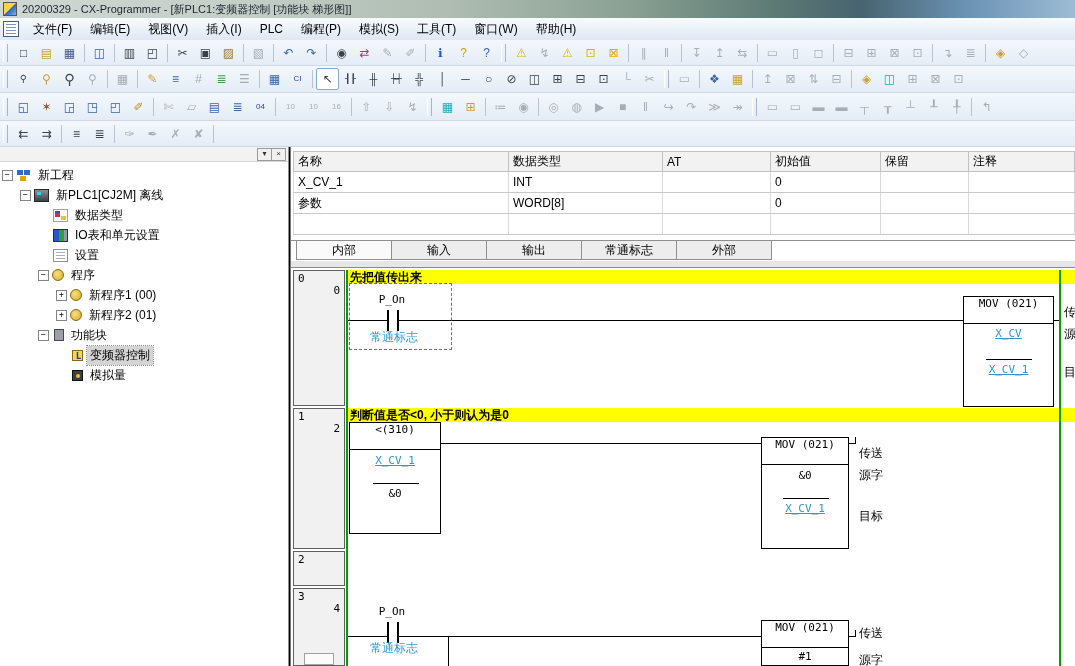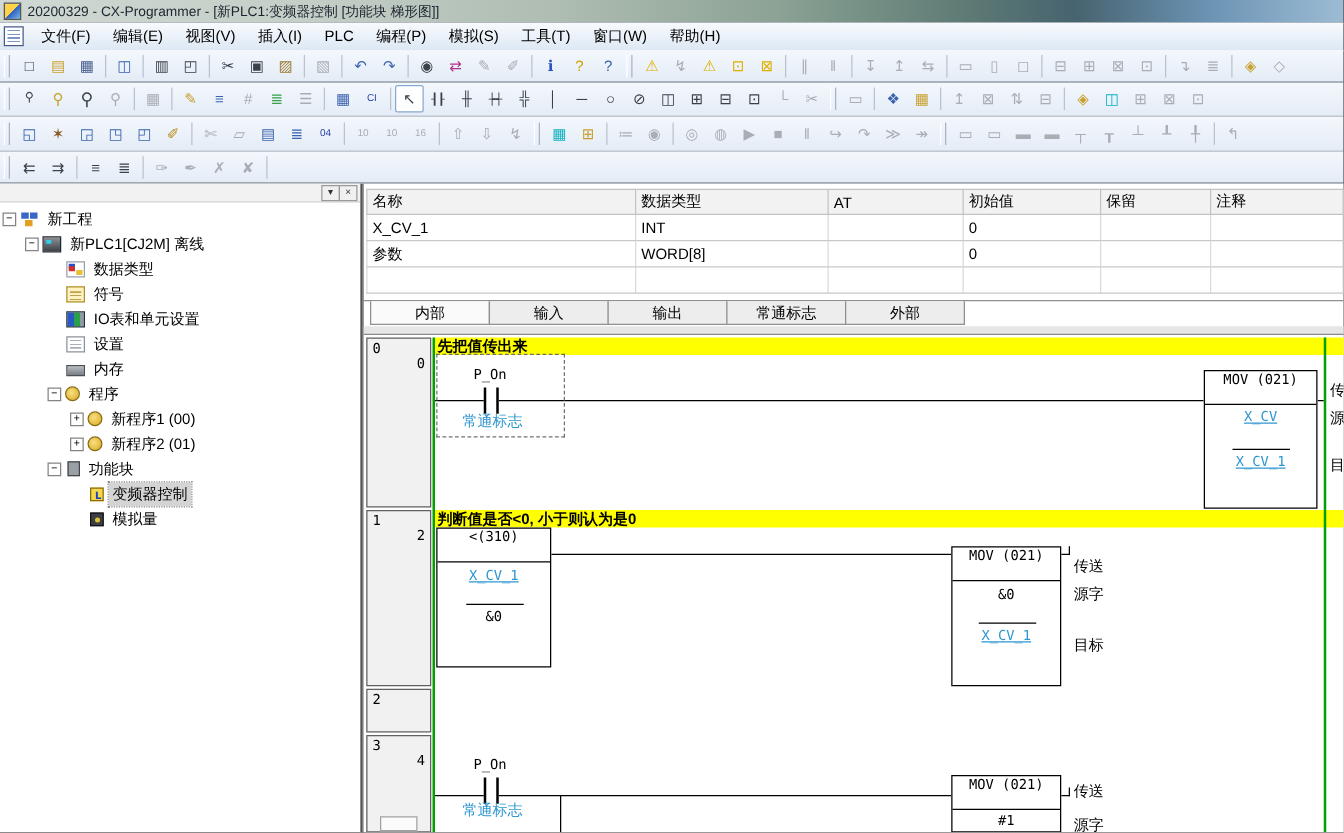--- a/index.html
+++ b/index.html
@@ -316,40 +316,28 @@
         </div>
         <div class="trow">
           <span class="tsp" style="width: 40px;"></span>
           <span class="eph"></span>
           <span class="tico ic-dtype"></span>
           <span class="tlabel">数据类型</span>
         </div>
         <div class="trow">
           <span class="tsp" style="width: 40px;"></span>
           <span class="eph"></span>
-          <span class="tico ic-sym"></span>
-          <span class="tlabel">符号</span>
-        </div>
-        <div class="trow">
-          <span class="tsp" style="width: 40px;"></span>
-          <span class="eph"></span>
           <span class="tico ic-io"></span>
           <span class="tlabel">IO表和单元设置</span>
         </div>
         <div class="trow">
           <span class="tsp" style="width: 40px;"></span>
           <span class="eph"></span>
           <span class="tico ic-setg"></span>
           <span class="tlabel">设置</span>
-        </div>
-        <div class="trow">
-          <span class="tsp" style="width: 40px;"></span>
-          <span class="eph"></span>
-          <span class="tico ic-mem"></span>
-          <span class="tlabel">内存</span>
         </div>
         <div class="trow">
           <span class="tsp" style="width: 38px;"></span>
           <span class="ebox">−</span>
           <span class="tico ic-prog"></span>
           <span class="tlabel">程序</span>
         </div>
         <div class="trow">
           <span class="tsp" style="width: 56px;"></span>
           <span class="ebox">+</span>

